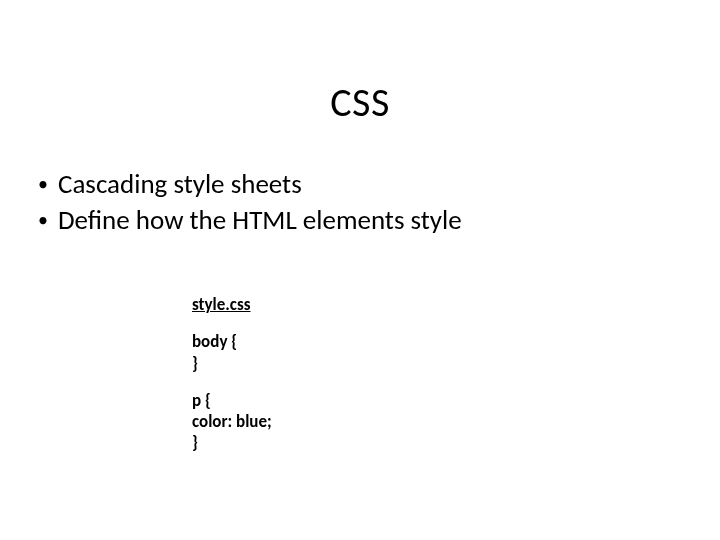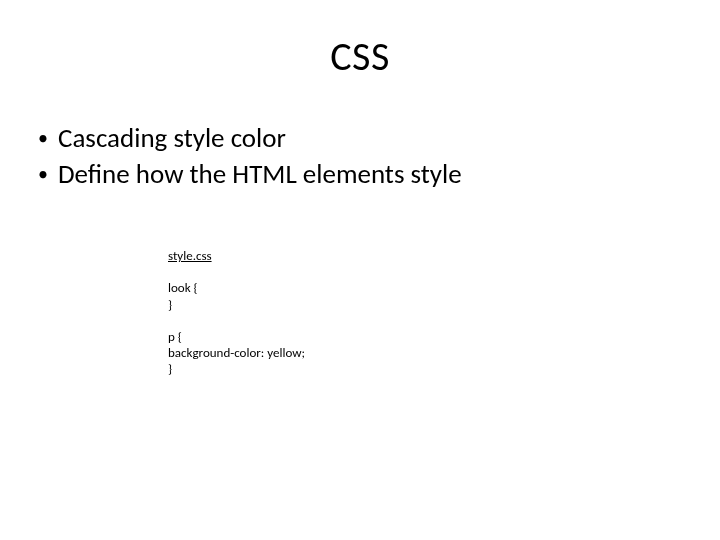--- a/index.html
+++ b/index.html
@@ -9,20 +9,21 @@
     height: 540px;
     background: #fff;
     font-family: Calibri, Arial, sans-serif;
     color: #000;
   }
   .slide {
     position: relative;
     width: 720px;
     height: 448px;
     box-sizing: border-box;
+    margin-top: 46px;
   }
   .title {
     position: absolute;
     top: 32px;
     left: 0;
     width: 100%;
     text-align: center;
     font-size: 40px;
     font-weight: 400;
     letter-spacing: 0.5px;
@@ -40,23 +41,23 @@
   }
   .bullets .dot {
     width: 20px;
     flex: 0 0 20px;
     font-size: 20px;
     line-height: 36px;
   }
   .code-block {
     position: absolute;
     top: 248px;
-    left: 168px;
-    font-size: 13px;
-    font-weight: 400;
+    left: 192px;
+    font-size: 17px;
+    font-weight: 700;
     line-height: 1.25;
   }
   .code-block .filename {
     text-decoration: underline;
     margin-bottom: 16px;
   }
   .code-block .group {
     margin-bottom: 16px;
   }
   .code-block .line {
@@ -66,36 +67,36 @@
 </head>
 <body>
 
 <div class="slide">
 
   <div class="title">CSS</div>
 
   <div class="bullets">
     <div class="row">
       <div class="dot">•</div>
-      <div>Cascading style color</div>
+      <div>Cascading style sheets</div>
     </div>
     <div class="row">
       <div class="dot">•</div>
       <div>Define how the HTML elements style</div>
     </div>
   </div>
 
   <div class="code-block">
     <div class="filename">style.css</div>
 
     <div class="group">
-      <div class="line">look {</div>
+      <div class="line">body {</div>
       <div class="line">}</div>
     </div>
 
     <div class="group">
       <div class="line">p {</div>
-      <div class="line">background-color: yellow;</div>
+      <div class="line">color: blue;</div>
       <div class="line">}</div>
     </div>
   </div>
 
 </div>
 
 </body></html>

